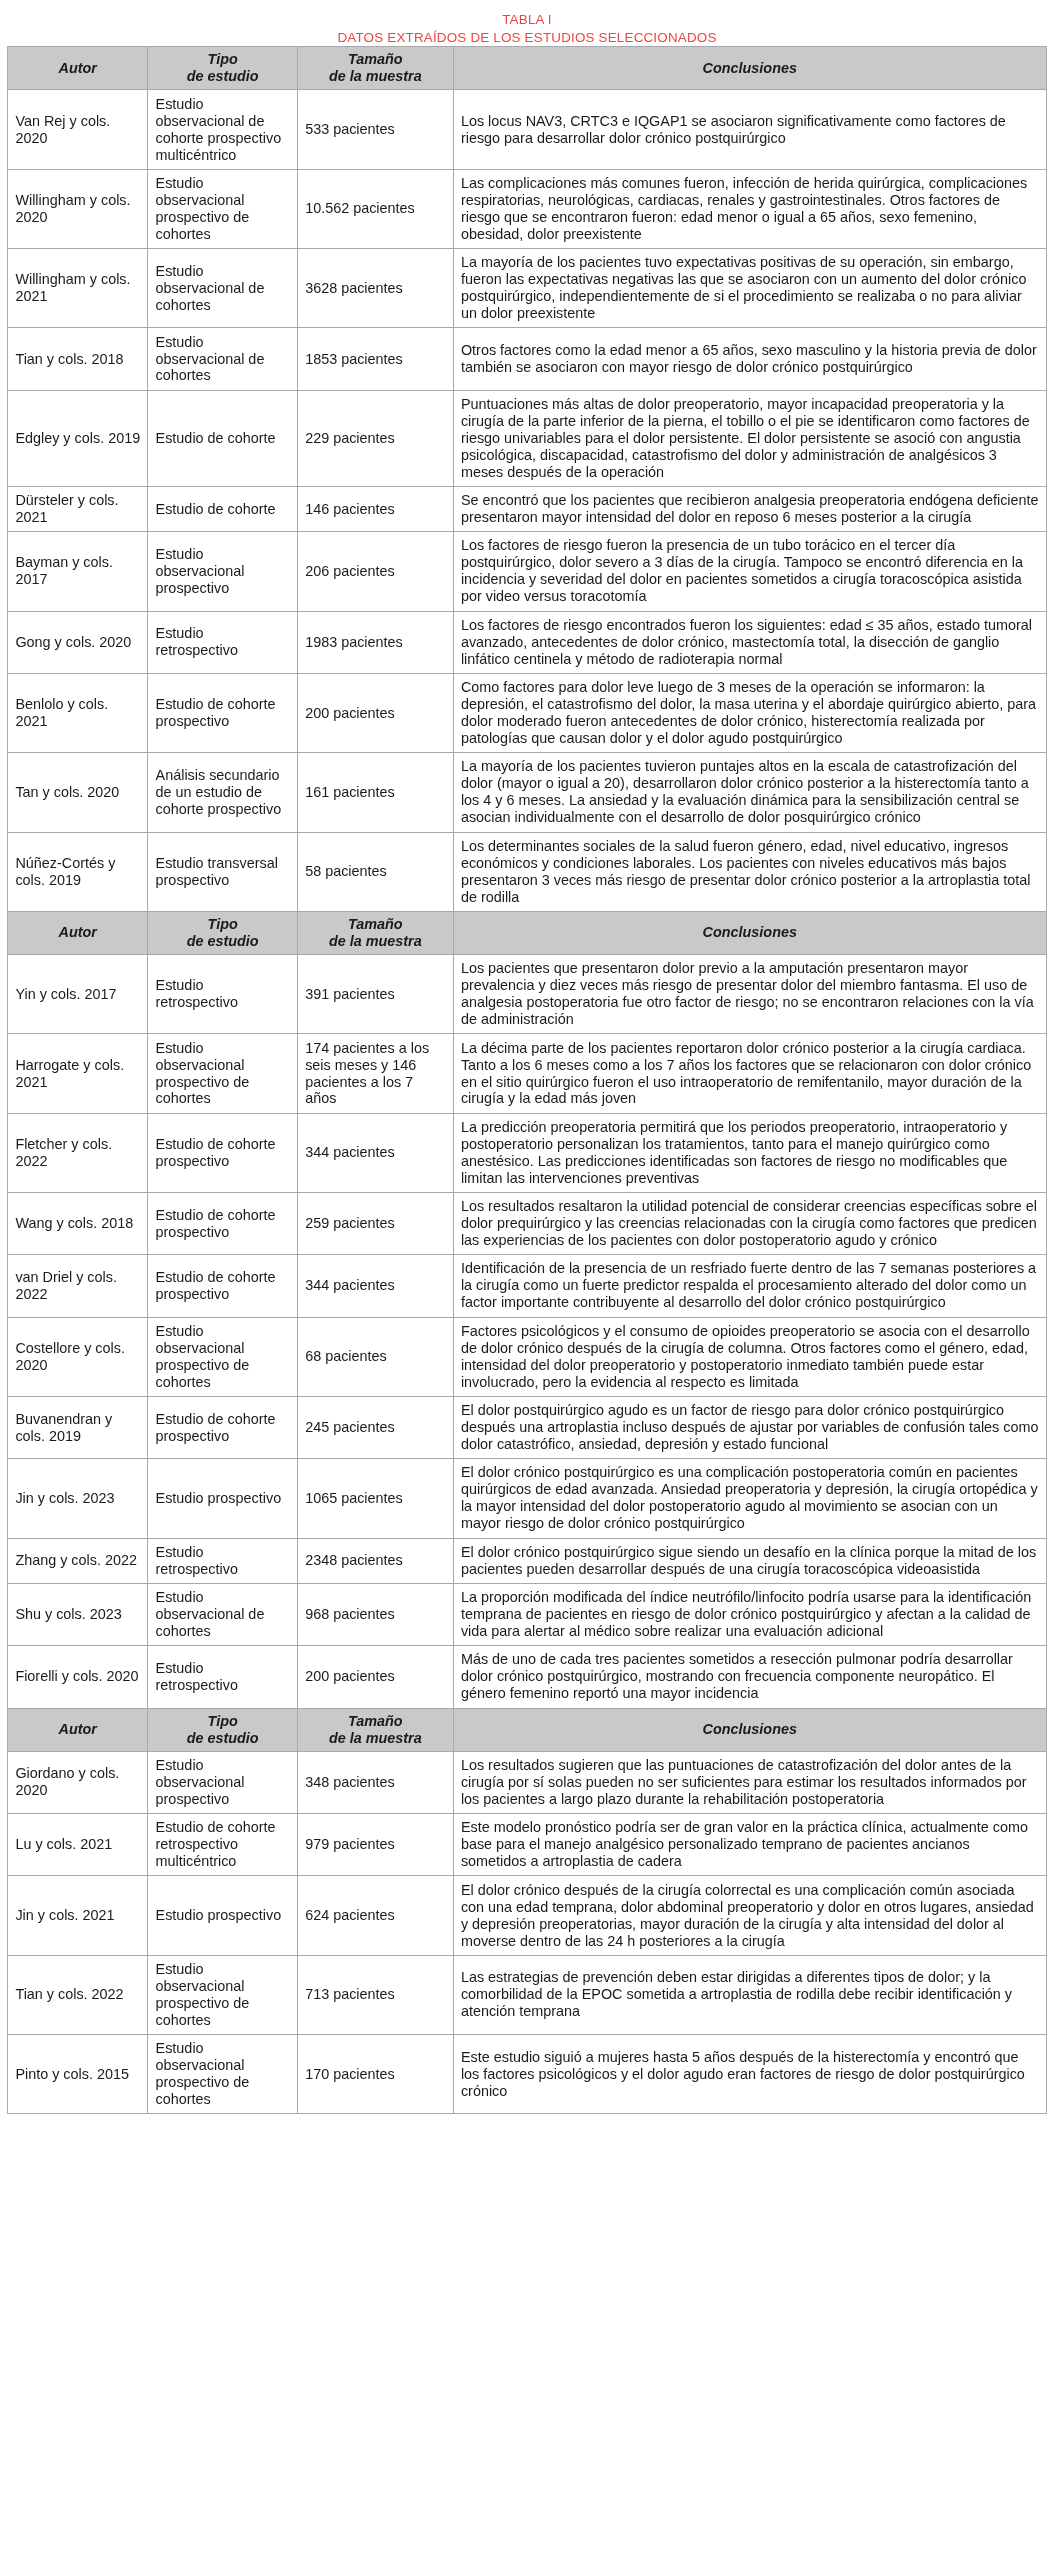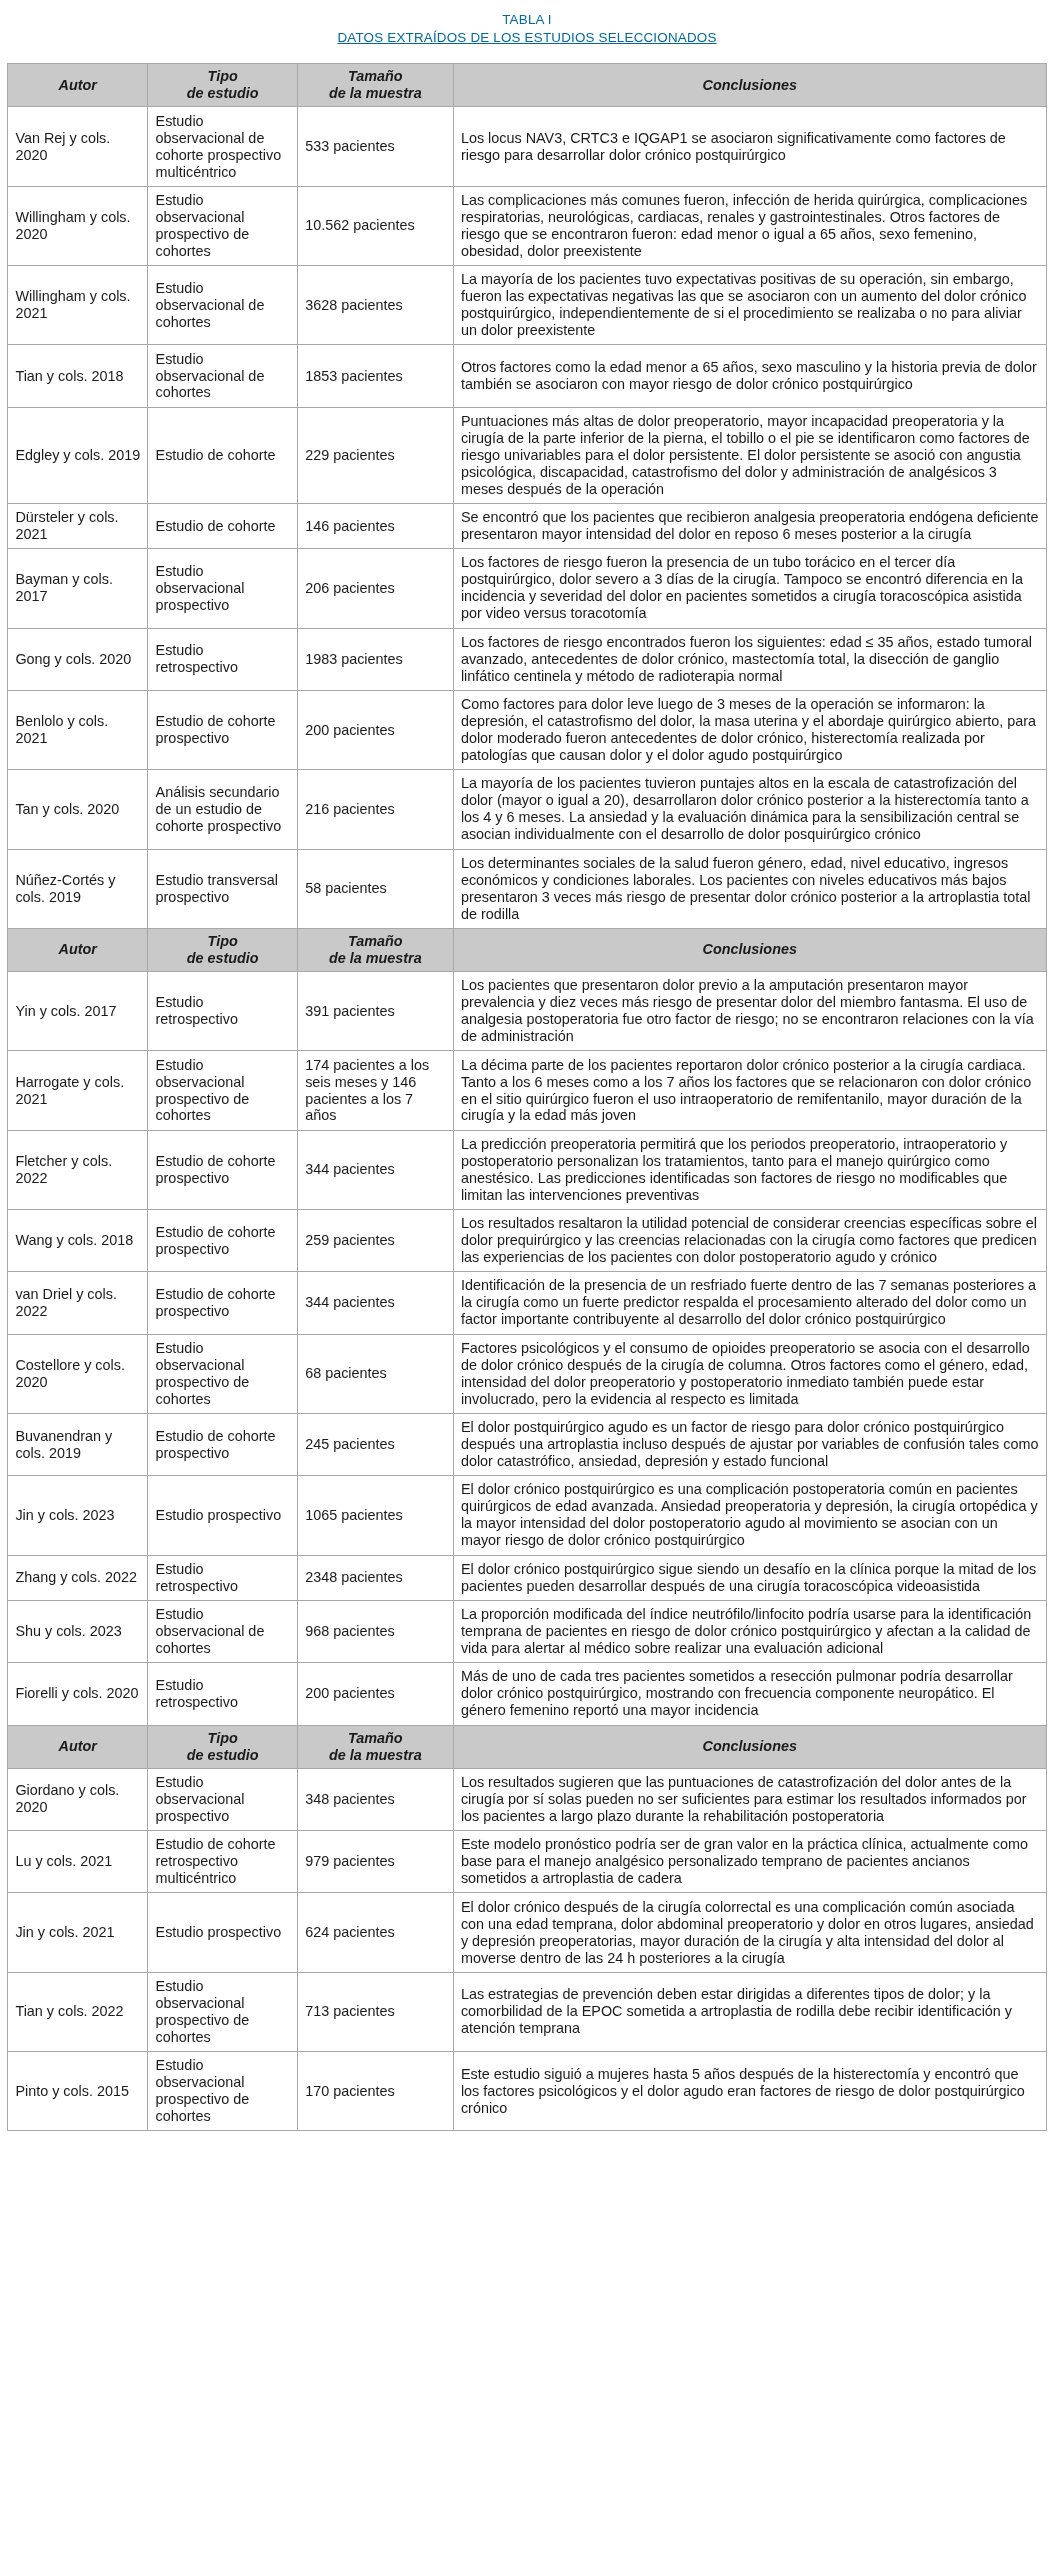--- a/index.html
+++ b/index.html
@@ -11,25 +11,25 @@
     width: 1054px;
     box-sizing: border-box;
     padding: 9.3px 7.2px 25px 7.2px;
     font-family: "Liberation Sans", sans-serif;
     color: #1b1b1b;
   }
   .table-label, .table-title {
     text-align: center;
     font-size: 13.4px;
     line-height: 1.3;
-    color: #0369a1;
+    color: #ef4444;
     letter-spacing: 0.2px;
   }
   .table-label { margin-top: 2.1px; }
-  .table-title { margin-bottom: 17px; text-decoration: underline; }
+  .table-title { margin-bottom: 0; }
   table.studies {
     width: 100%;
     border-collapse: collapse;
     table-layout: fixed;
   }
   .studies th, .studies td {
     border: 1px solid #a8a8a8;
     vertical-align: middle;
     font-size: 14.4px;
     line-height: 1.18;
@@ -135,21 +135,21 @@
   <tr class="drow">
     <td>Benlolo y cols. 2021</td>
     <td>Estudio de cohorte prospectivo</td>
     <td>200 pacientes</td>
     <td>Como factores para dolor leve luego de 3 meses de la operación se informaron: la depresión, el catastrofismo del dolor, la masa uterina y el abordaje quirúrgico abierto, para dolor moderado fueron antecedentes de dolor crónico, histerectomía realizada por patologías que causan dolor y el dolor agudo postquirúrgico</td>
   </tr>
 
   <tr class="drow">
     <td>Tan y cols. 2020</td>
     <td>Análisis secundario de un estudio de cohorte prospectivo</td>
-    <td>216 pacientes</td>
+    <td>161 pacientes</td>
     <td>La mayoría de los pacientes tuvieron puntajes altos en la escala de catastrofización del dolor (mayor o igual a 20), desarrollaron dolor crónico posterior a la histerectomía tanto a los 4 y 6 meses. La ansiedad y la evaluación dinámica para la sensibilización central se asocian individualmente con el desarrollo de dolor posquirúrgico crónico</td>
   </tr>
 
   <tr class="drow">
     <td>Núñez-Cortés y cols. 2019</td>
     <td>Estudio transversal prospectivo</td>
     <td>58 pacientes</td>
     <td>Los determinantes sociales de la salud fueron género, edad, nivel educativo, ingresos económicos y condiciones laborales. Los pacientes con niveles educativos más bajos presentaron 3 veces más riesgo de presentar dolor crónico posterior a la artroplastia total de rodilla</td>
   </tr>
 

